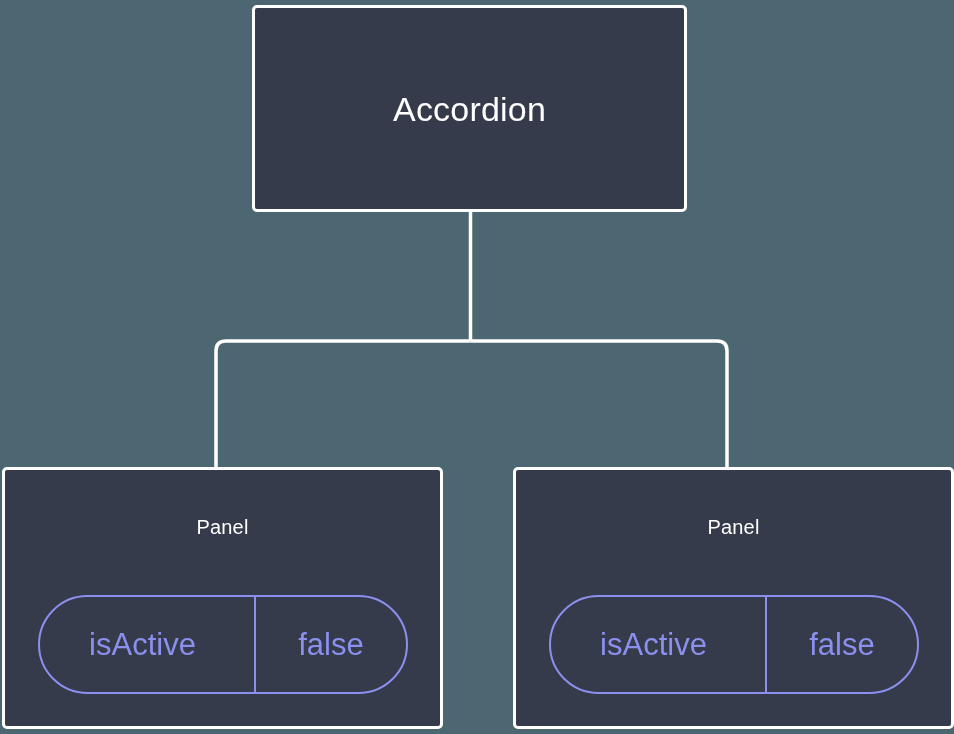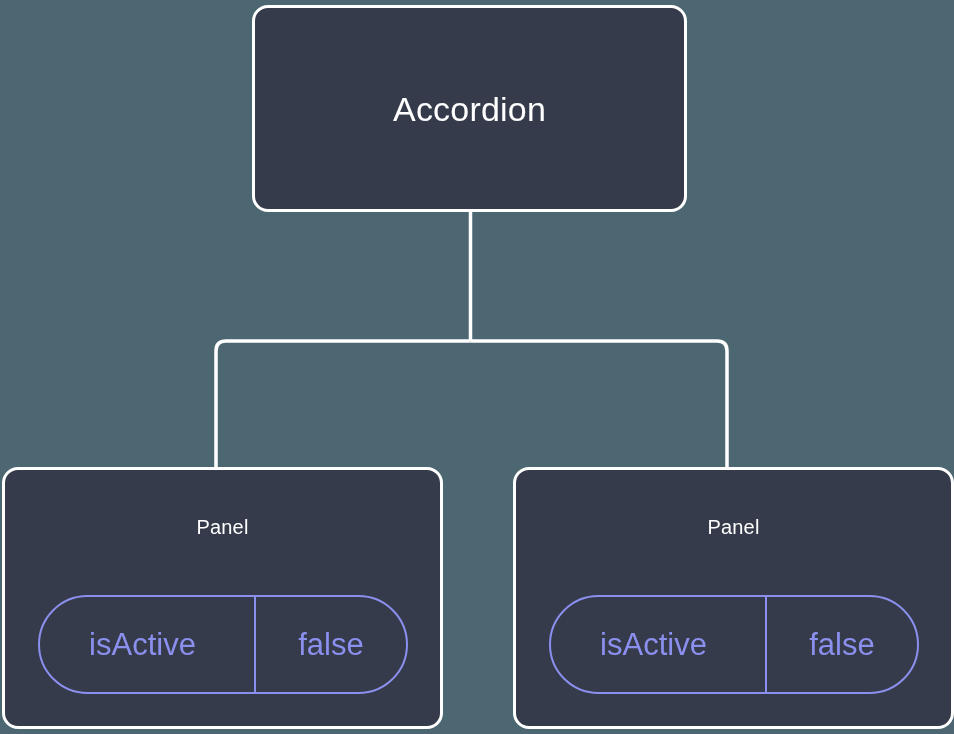--- a/index.html
+++ b/index.html
@@ -31,21 +31,21 @@
     height: 734px;
     pointer-events: none;
   }
 
   
   .node {
     position: absolute;
     box-sizing: border-box;
     background: #353b4a;
     border: 3px solid #ffffff;
-    border-radius: 16px;
+    border-radius: 5px;
     display: flex;
     flex-direction: column;
     align-items: center;
   }
 
   .node-root {
     left: 252px;
     top: 5px;
     width: 435px;
     height: 207px;

